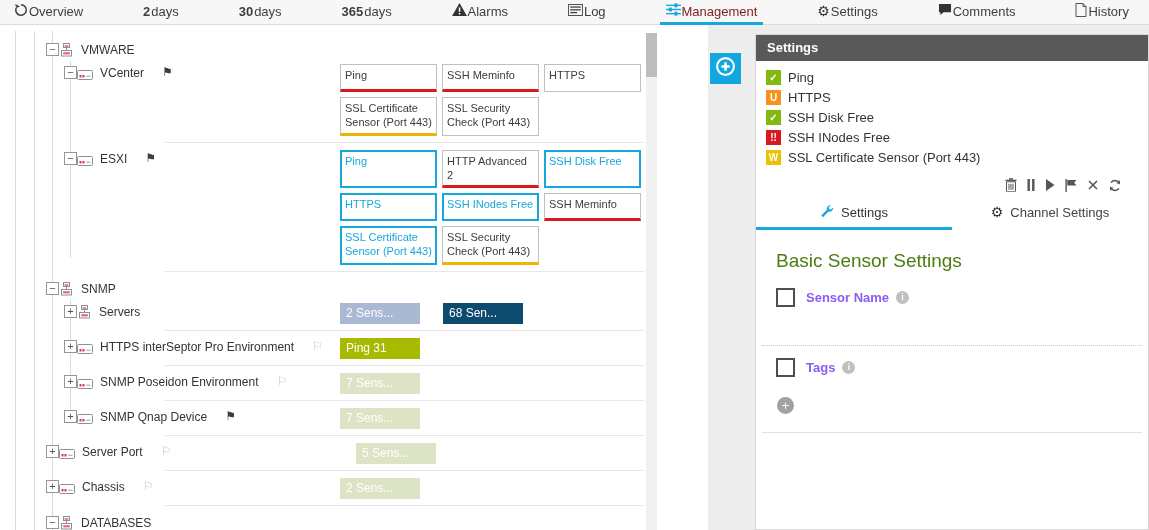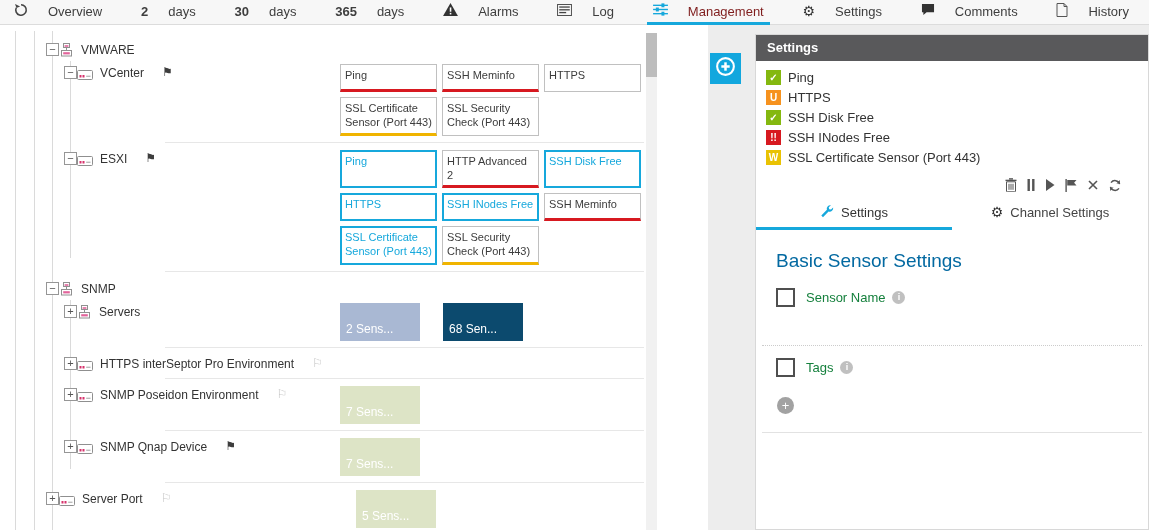--- a/index.html
+++ b/index.html
@@ -3,21 +3,21 @@
 <meta charset="utf-8">
 <style>
   html,body{margin:0;padding:0;}
   body{width:1149px;height:530px;position:relative;overflow:hidden;background:#ededed;
        font-family:"Liberation Sans",sans-serif;-webkit-font-smoothing:antialiased;}
 
   
   #top-nav{position:absolute;top:0;left:0;right:0;height:24px;background:#f7f7f7;
            border-bottom:1px solid #dcdcdc;display:flex;align-items:stretch;
            justify-content:space-between;padding:0 14px 0 8px;z-index:5;}
-  .nav-tab{display:flex;align-items:center;gap:20px;font-size:13px;color:#3e3e3e;
+  .nav-tab{display:flex;align-items:center;gap:1px;font-size:13px;color:#3e3e3e;
            padding:11px 6px;cursor:pointer;border-bottom:3px solid transparent;box-sizing:border-box;}
   .nav-tab.active{border-bottom-color:#16a8dc;color:#7f1d1d;}
   .nav-tab b{font-weight:700;}
 
   
   #left-panel{position:absolute;top:25px;left:0;width:708px;bottom:0;background:#fff;overflow:hidden;}
   #tree{position:relative;padding-top:8px;}
   .vline{position:absolute;top:6px;bottom:0;width:1px;background:#dadada;}
   .tree-row{display:flex;align-items:stretch;position:relative;}
   .row-left{flex:none;width:340px;display:flex;align-items:flex-start;padding-top:5px;box-sizing:border-box;}
@@ -31,21 +31,21 @@
   .flag{margin-left:18px;font-size:12px;line-height:13px;cursor:pointer;}
   .flag.dark{color:#3d3d3d;}
   .flag.light{color:#c6c6c6;}
   .row-right{flex:1;display:flex;flex-wrap:wrap;gap:5px;align-content:flex-start;
              padding:3px 64px 3px 0;box-sizing:border-box;}
   .chip{flex:none;width:97px;box-sizing:border-box;border:1px solid #c0c0c0;background:#fff;
         font-size:11px;color:#3c3c3c;padding:3px 4px;min-height:28px;line-height:1.3;cursor:pointer;}
   .chip.error{border-bottom:3px solid #d71920;}
   .chip.warning{border-bottom:3px solid #f0b400;}
   .chip.selected{border:2px solid #16a8dc;color:#16a8dc;padding:2px 3px;}
-  .badge{flex:none;min-width:80px;height:21px;box-sizing:border-box;padding:19px 6px;font-size:12px;
+  .badge{flex:none;min-width:80px;height:21px;box-sizing:border-box;padding:3px 6px;font-size:12px;
          color:#fff;margin-right:18px;cursor:pointer;overflow:hidden;white-space:nowrap;}
   .divider{height:1px;background:#e7e7e7;margin:3px 64px 4px 165px;}
   .children{position:relative;}
   .child-line{position:absolute;left:70px;top:0;bottom:14px;width:1px;background:#dadada;}
   #scroll-track{position:absolute;left:646px;top:8px;bottom:0;width:11px;background:#f1f1f1;}
   #scroll-thumb{position:absolute;left:646px;top:8px;height:44px;width:11px;background:#bdbdbd;cursor:pointer;}
 
   
   #add-btn{position:absolute;left:710px;top:53px;width:31px;height:31px;background:#12a7de;
            display:flex;align-items:center;justify-content:center;cursor:pointer;z-index:6;}
@@ -58,25 +58,25 @@
   #sensor-list{list-style:none;margin:9px 0 2px;padding:0 0 0 10px;}
   #sensor-list li{display:flex;align-items:center;gap:7px;margin:5px 0;font-size:13px;color:#333;cursor:pointer;}
   .status-badge{flex:none;width:15px;height:15px;color:#fff;font-size:10px;font-weight:700;
                 display:flex;align-items:center;justify-content:center;}
   #toolbar{display:flex;justify-content:flex-end;gap:10px;padding:8px 26px 2px 0;align-items:center;}
   #toolbar span{display:inline-flex;cursor:pointer;}
   #panel-tabs{display:flex;margin-top:5px;}
   .panel-tab{flex:1;display:flex;align-items:center;justify-content:center;gap:7px;font-size:13px;
              color:#444;padding:5px 0 6px;border-bottom:3px solid transparent;cursor:pointer;box-sizing:border-box;}
   .panel-tab.active{border-bottom-color:#16a8dc;color:#333;}
-  #section-title{font-size:19px;font-weight:400;color:#0369a1;margin:20px 0 4px;padding:0 20px;}
+  #section-title{font-size:19px;font-weight:400;color:#4d7c0f;margin:20px 0 4px;padding:0 20px;}
   .field{padding:12px 20px 0;}
   .field-head{display:flex;gap:11px;align-items:flex-start;}
   .checkbox{flex:none;width:15px;height:15px;border:2px solid #4f4f4f;background:#fff;cursor:pointer;}
-  .field-label{font-size:13px;font-weight:400;color:#15803d;padding-top:3px;}
+  .field-label{font-size:13px;font-weight:700;color:#8b5cf6;padding-top:3px;}
   .info-icon{display:inline-block;width:13px;height:13px;border-radius:50%;background:#c0c0c0;color:#fff;
              font-size:9px;font-weight:700;text-align:center;line-height:13px;margin-left:7px;
              vertical-align:2px;cursor:pointer;}
   .field-divider{height:0;margin:16px 6px 0;}
   .field-divider.dotted{border-top:1px dotted #cccccc;}
   .field-divider.solid{border-top:1px solid #e2e2e2;}
   [data-name="field-sensor-name"] .field-head{margin-bottom:38px;}
   .add-circle{display:inline-flex;width:17px;height:17px;border-radius:50%;background:#a2a2a2;color:#fff;
               font-size:13px;line-height:16px;align-items:center;justify-content:center;
               margin:20px 0 2px 1px;cursor:pointer;}
@@ -263,20 +263,23 @@
           <div class="row-left" data-name="tree-node-left">
             <span class="expander" data-name="expand-icon">+</span>
             <span class="icn" data-name="device-icon"><svg width="16" height="10" viewBox="0 0 16 10">
                 <rect x="0.5" y="0.5" width="15" height="9" rx="1" fill="#fff" stroke="#8f8f8f"></rect>
                 <rect x="2.5" y="5" width="2" height="2.5" fill="#d6336c"></rect>
                 <rect x="5.5" y="5" width="2" height="2.5" fill="#d6336c"></rect>
                 <rect x="9.2" y="5.6" width="4.3" height="1.4" fill="#bbb"></rect>
               </svg></span>
             <span class="node-label" data-name="tree-node-label">HTTPS interSeptor Pro Environment</span>
             <span class="flag light" data-name="flag-icon">⚐</span>
+          </div>
+          <div class="row-right" data-name="tree-node-sensors">
+            <span class="badge" data-name="sensor-count-badge" style="background: rgb(168, 186, 0);">Ping 31</span>
           </div>
         </div>
         <div class="divider" data-name="row-divider"></div>
         <div class="tree-row lvl1" data-name="tree-device-snmp-poseidon-environment">
           <div class="row-left" data-name="tree-node-left">
             <span class="expander" data-name="expand-icon">+</span>
             <span class="icn" data-name="device-icon"><svg width="16" height="10" viewBox="0 0 16 10">
                 <rect x="0.5" y="0.5" width="15" height="9" rx="1" fill="#fff" stroke="#8f8f8f"></rect>
                 <rect x="2.5" y="5" width="2" height="2.5" fill="#d6336c"></rect>
                 <rect x="5.5" y="5" width="2" height="2.5" fill="#d6336c"></rect>

